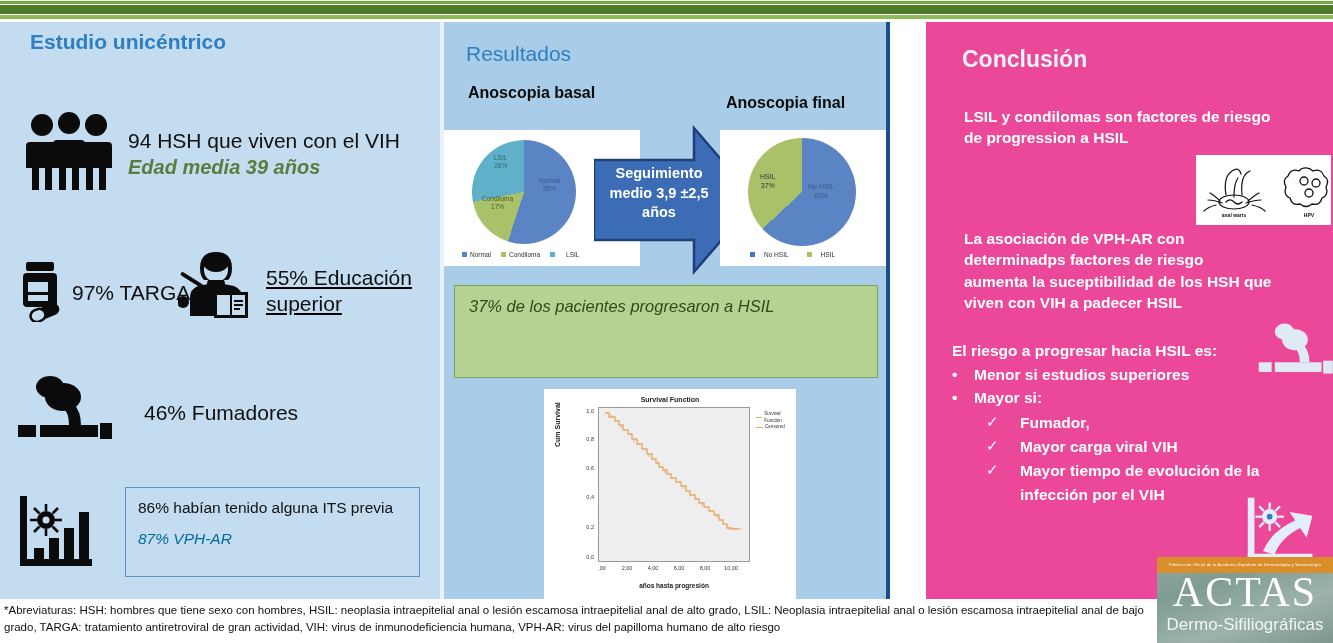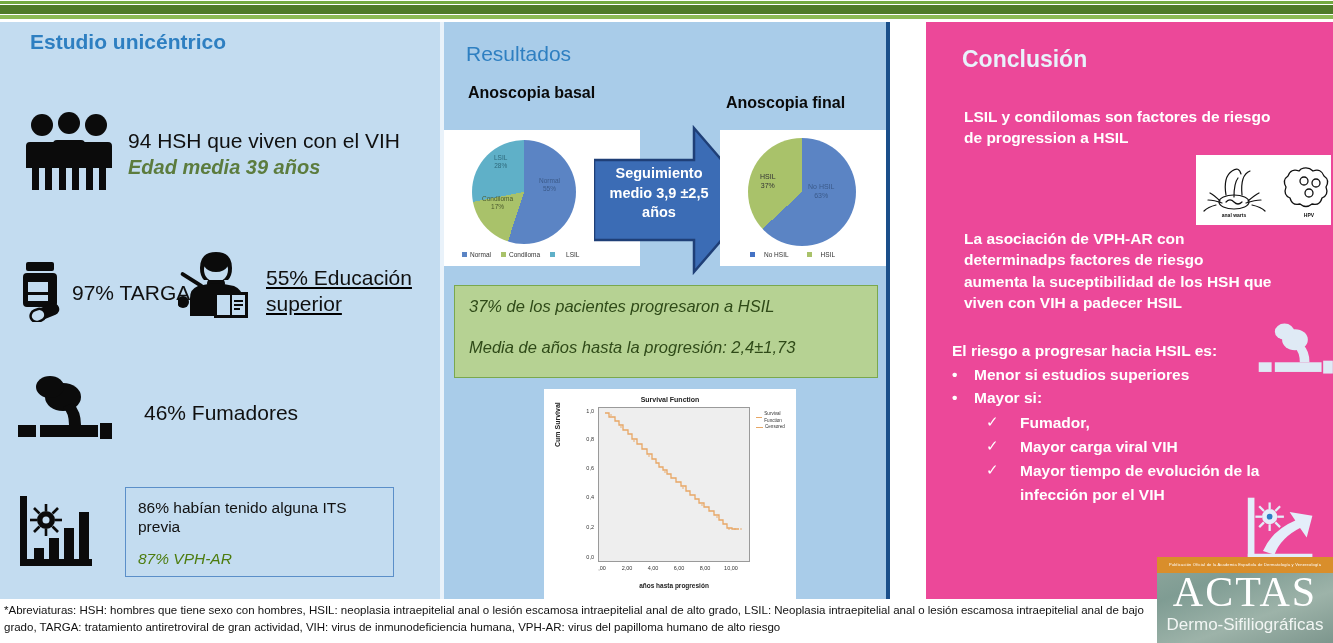--- a/index.html
+++ b/index.html
@@ -25,24 +25,24 @@
   .h-left{position:absolute;left:30px;top:28px;width:390px;color:#2e7fc1;font-size:21px;font-weight:bold;line-height:1.3;}
   .h-mid{position:absolute;left:22px;top:20px;color:#2e7fc1;font-size:21px;font-weight:normal;}
   .h-right{position:absolute;left:36px;top:24px;color:#e8f2fb;font-size:23px;font-weight:bold;}
 
   
   .row{position:absolute;display:flex;align-items:center;}
   .icon-box{position:relative;flex:0 0 auto;}
   .stat-txt{font-size:21px;color:#101010;line-height:1.25;}
   .stat-sub{font-size:20px;color:#5c7c3e;font-style:italic;font-weight:600;line-height:1.25;}
 
-  .its-box{position:absolute;left:125px;top:487px;width:269px;height:90px;
+  .its-box{position:absolute;left:125px;top:487px;width:295px;height:90px;
            border:1px solid #5b8fc9;background:#c3dcf0;box-sizing:border-box;padding:10px 12px;}
   .its-l1{font-size:15.5px;color:#111;line-height:1.25;}
-  .its-l2{font-size:15.5px;color:#4d7c0f;font-style:italic;margin-top:13px;}
+  .its-l2{font-size:15.5px;color:#0369a1;font-style:italic;margin-top:13px;}
 
   
   .sub-basal{position:absolute;left:24px;top:62px;font-size:16px;font-weight:bold;color:#0a0a0a;}
   .sub-final{position:absolute;left:282px;top:72px;font-size:16px;font-weight:bold;color:#0a0a0a;}
   .pie-card{position:absolute;background:#ffffff;}
   .pie-card.basal{left:0px;top:108px;width:196px;height:136px;}
   .pie-card.final{left:276px;top:108px;width:168px;height:136px;}
   .pie{position:absolute;border-radius:50%;}
   .legend{position:absolute;display:flex;gap:10px;align-items:center;font-size:6.5px;color:#333;}
   .lg{display:flex;align-items:center;gap:3px;}
@@ -289,21 +289,20 @@
           </span>
         <span class="lg">
             <i class="swatch" style="background:#a9c26a;"></i>
             <span style="margin-left:6px;">HSIL</span>
           </span>
       </div>
     </div>
 
     <div class="green-box">
       <div>37% de los pacientes progresaron a HSIL</div>
-      <div>Media de años hasta la progresión: 2,4±1,73</div>
     </div>
 
     <div class="surv-card">
       <div class="surv-title">Survival Function</div>
       <div class="surv-ylab">Cum Survival</div>
       <div class="surv-plot">
         <svg width="150" height="153" viewBox="0 0 150 153" style="position:absolute;left:0;top:0;">
           <polyline fill="none" stroke="#e8a765" stroke-width="1.3" points="6,5 10,5 10,9 16,9 16,13 20,13 20,17 24,17 24,22 29,22 29,26 33,26 33,31 38,31 38,36 43,36 43,41 48,41 48,46 53,46 53,51 57,51 57,55 60,55 60,59 64,59 64,62 68,62 68,66 72,66 72,70 77,70 77,74 82,74 82,78 87,78 87,83 91,83 91,87 96,87 96,91 100,91 100,95 105,95 105,99 110,99 110,103 115,103 115,107 120,107 120,112 124,112 124,116 128,116 128,120 133,120 133,121 140,121"></polyline>
           <g fill="#e8a765">
             <circle cx="12" cy="7" r="0.8"></circle>

